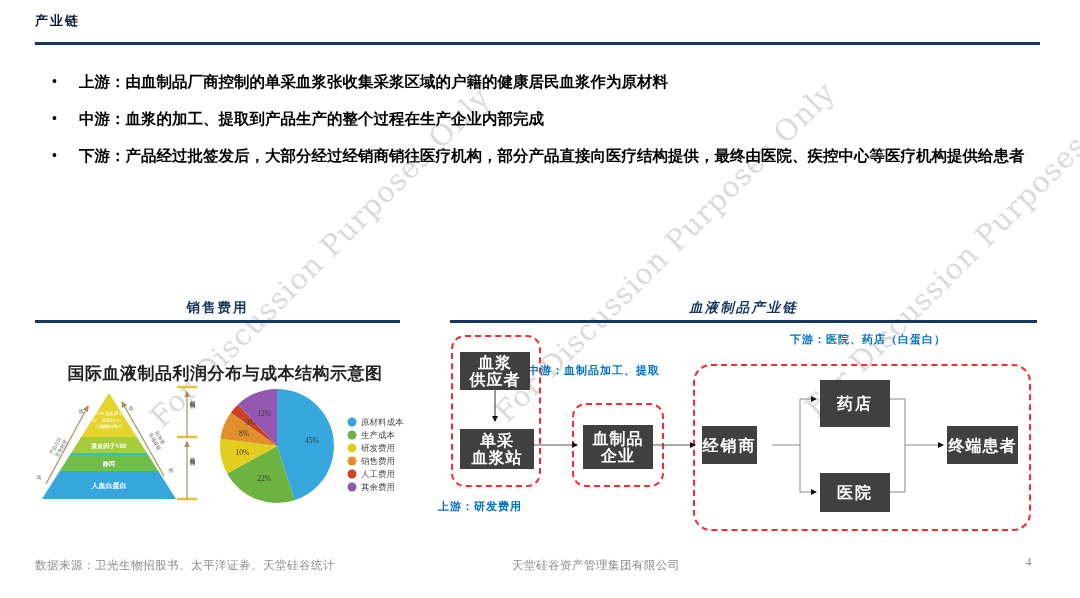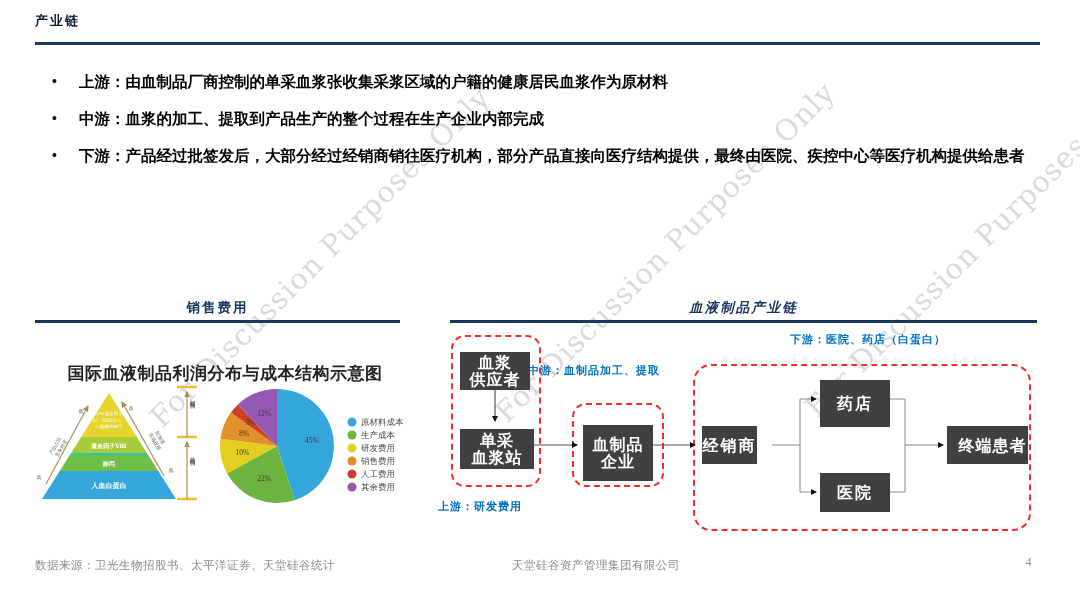--- a/index.html
+++ b/index.html
@@ -174,22 +174,22 @@
   <polyline points="332,115 360,115 360,69 376,69" fill="none" stroke="#888" stroke-width="1" marker-end="url(#blkArrow)"></polyline>
   <polyline points="360,115 360,162 376,162" fill="none" stroke="#888" stroke-width="1" marker-end="url(#blkArrow)"></polyline>
   <polyline points="450,69 465,69 465,162 450,162" fill="none" stroke="#888" stroke-width="1"></polyline>
   <line x1="465" y1="115" x2="503" y2="115" stroke="#888" stroke-width="1" marker-end="url(#blkArrow)"></line>
 </svg>
 
 <div class="node" style="left:460px;top:352px;width:70px;height:38px;letter-spacing:1px;">血浆
 供应者</div>
 <div class="node" style="left:460px;top:417px;width:74px;height:40px;letter-spacing:1px;margin-top:12px;">单采
 血浆站</div>
-<div class="node" style="left:583px;top:425px;width:70px;height:56px;letter-spacing:1px;">血制品
+<div class="node" style="left:583px;top:425px;width:70px;height:44px;letter-spacing:1px;">血制品
 企业</div>
 <div class="node" style="left:702px;top:426px;width:55px;height:38px;">经销商</div>
 <div class="node" style="left:820px;top:380px;width:70px;height:47px;">药店</div>
 <div class="node" style="left:820px;top:473px;width:70px;height:39px;">医院</div>
-<div class="node" style="left:947px;top:426px;width:71px;height:38px;letter-spacing:1px;padding-left:10px;">终端患者</div>
+<div class="node" style="left:947px;top:426px;width:71px;height:38px;letter-spacing:1px;">终端患者</div>
 
 <div class="footer-text" style="left:35px;top:558px;text-align:right;">数据来源：卫光生物招股书、太平洋证券、天堂硅谷统计</div>
 <div class="footer-text" style="left:420px;top:558px;width:260px;text-align:right;">天堂硅谷资产管理集团有限公司</div>
 <div class="footer-text" style="left:1012px;top:556px;width:20px;text-align:right;">4</div>
 
 </body></html>

